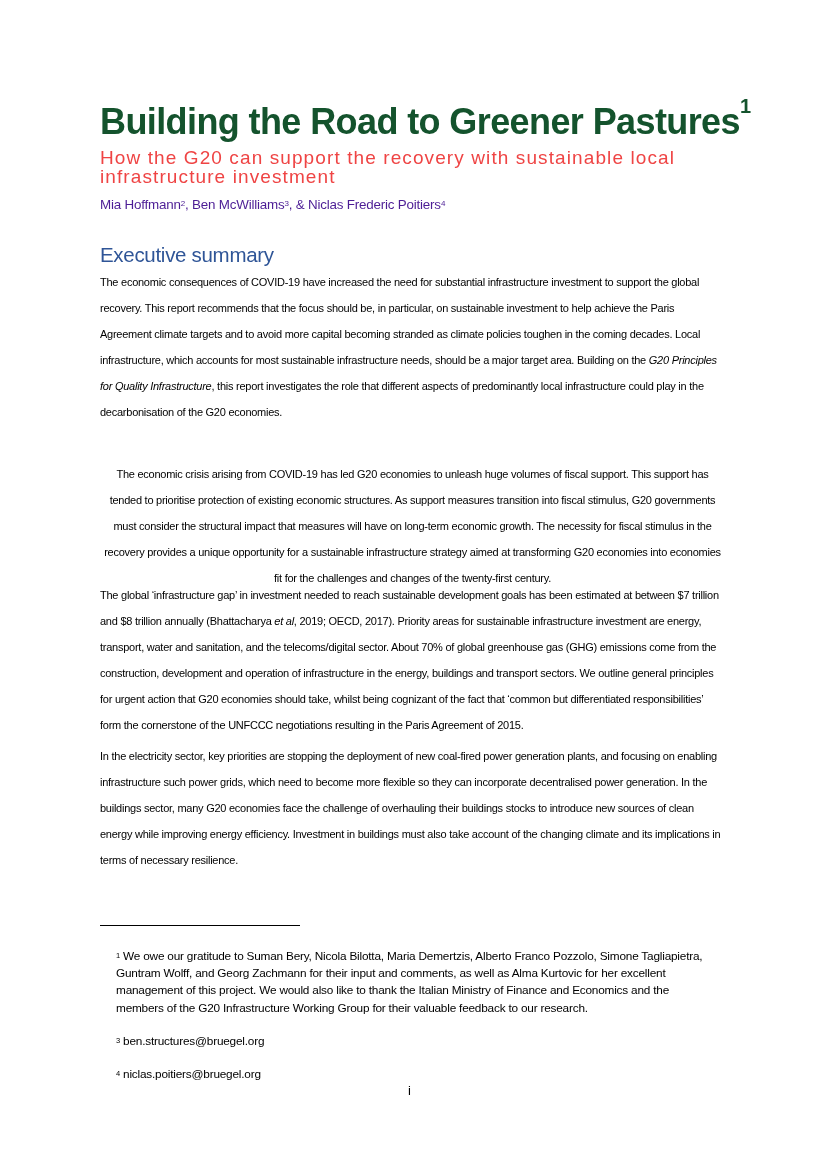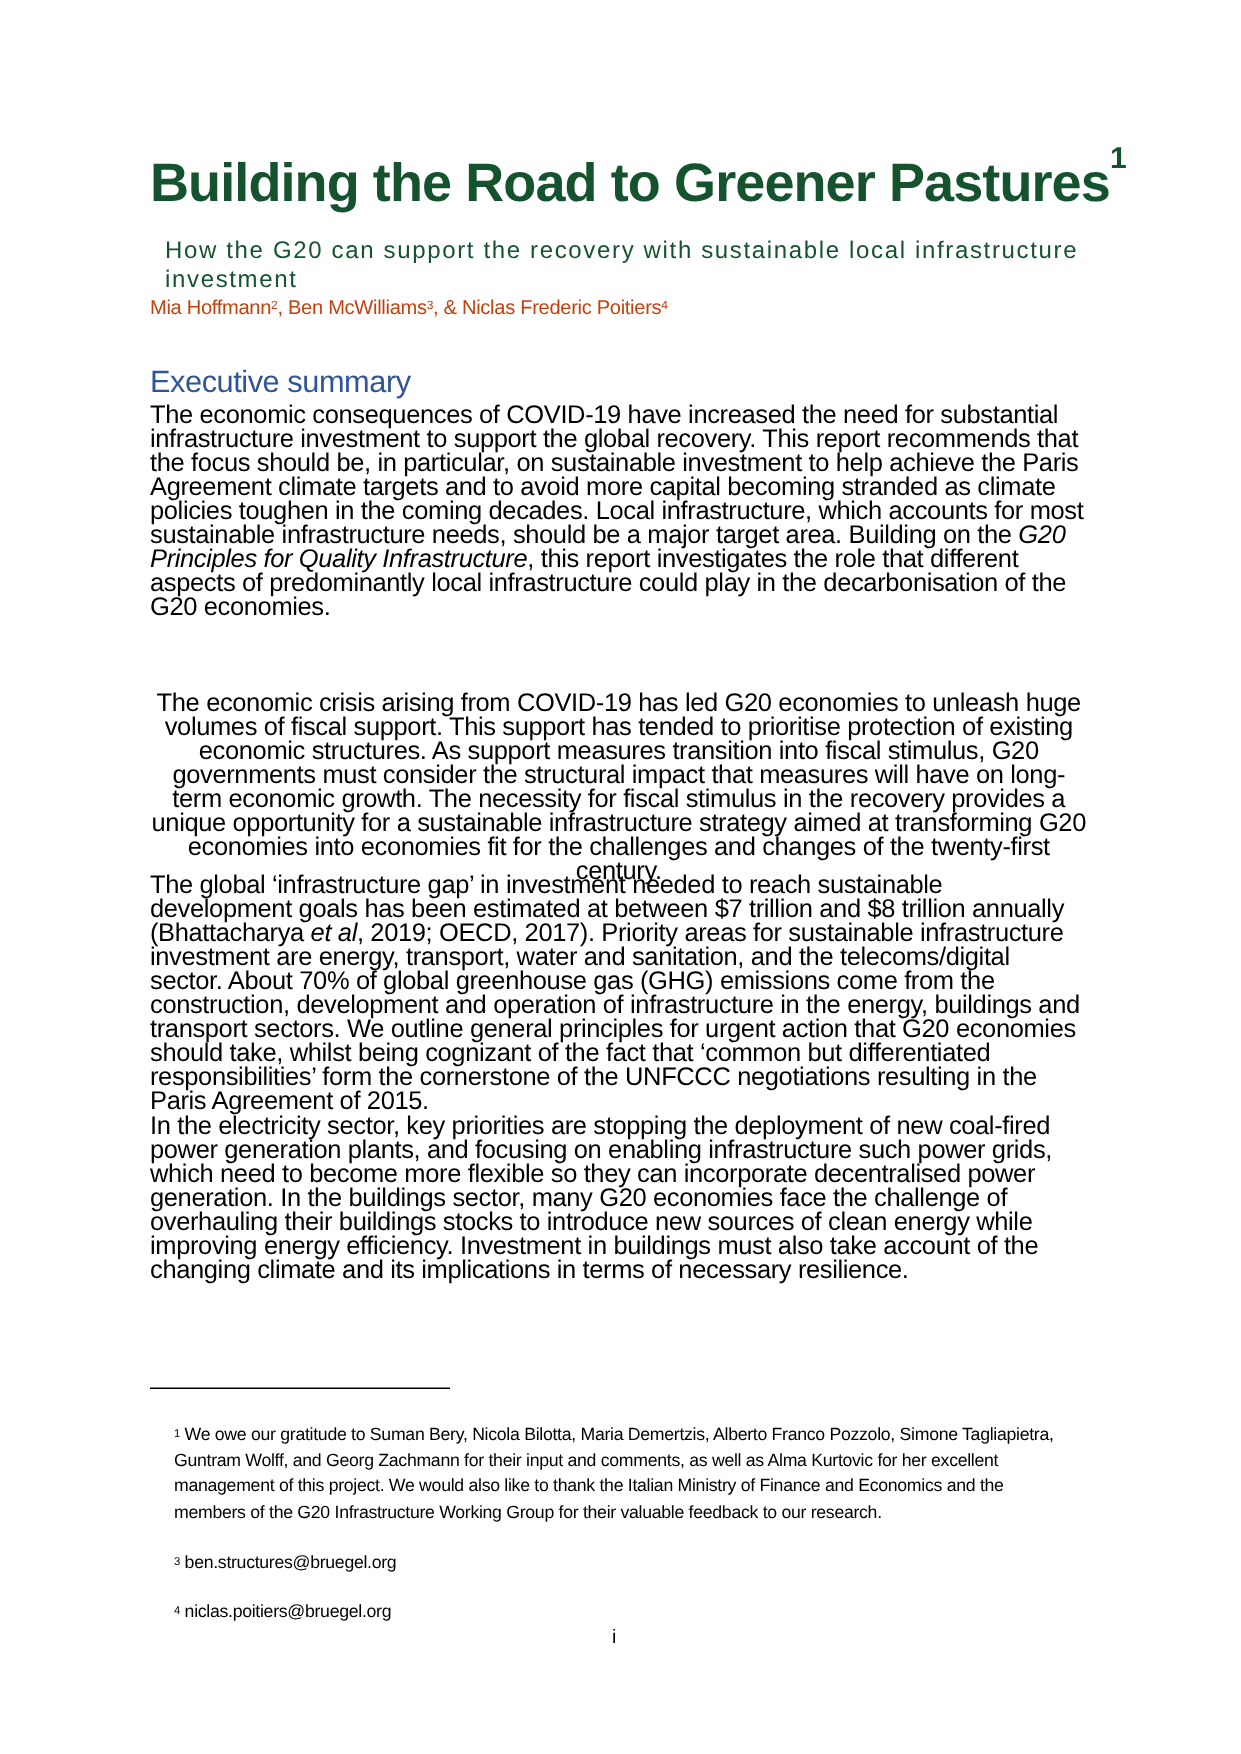--- a/index.html
+++ b/index.html
@@ -1,24 +1,24 @@
 <!DOCTYPE html>
 <html><head>
 <meta charset="utf-8">
 <style>
   html, body { margin: 0; padding: 0; background: #ffffff; }
   body { width: 827px; height: 1169px; position: relative; overflow: hidden; font-family: "Liberation Sans", sans-serif; color: #000; }
   .page { position: absolute; left: 0; top: 0; width: 827px; height: 1169px; }
   .title { position: absolute; left: 100px; top: 100px; font-size: 36px; line-height: 44px; color: #14532d; letter-spacing: -0.6px; white-space: nowrap; font-weight: bold; margin: 0; }
   .title sup { font-size: 20px; position: relative; top: -4px; vertical-align: top; line-height: 20px; }
-  .subtitle { position: absolute; left: 100px; top: 148px; width: 640px; font-size: 16px; line-height: 19px; color: #14532d; letter-spacing: 1.1px; margin: 10px; }
-  .authors { position: absolute; left: 100px; top: 196px; font-size: 13.4px; line-height: 18px; color: #c2410c; letter-spacing: -0.2px; white-space: nowrap; }
+  .subtitle { position: absolute; left: 100px; top: 148px; width: 640px; font-size: 19px; line-height: 19px; color: #ef4444; letter-spacing: 1.1px; margin: 0; }
+  .authors { position: absolute; left: 100px; top: 196px; font-size: 13.4px; line-height: 18px; color: #4c1d95; letter-spacing: -0.2px; white-space: nowrap; }
   .authors sup { font-size: 8px; vertical-align: top; position: relative; top: -1px; }
   .heading { position: absolute; left: 100px; top: 242px; font-size: 20.5px; line-height: 26px; color: #2f5597; margin: 0; font-weight: normal; letter-spacing: -0.3px; }
-  .body-text { position: absolute; left: 100px; width: 625px; font-size: 17px; line-height: 16px; color: #000; letter-spacing: -0.25px; margin: 0; }
+  .body-text { position: absolute; left: 100px; width: 625px; font-size: 11px; line-height: 26px; color: #000; letter-spacing: -0.25px; margin: 0; }
   .p1 { top: 269px; }
   .p2 { top: 461px; text-align: center; }
   .p3 { top: 582px; }
   .p4 { top: 743px; }
   .footnote-rule { position: absolute; left: 100px; top: 925px; width: 200px; height: 1px; background: #000; }
   .footnotes { position: absolute; left: 100px; top: 932px; width: 625px; font-size: 11.8px; line-height: 17.2px; color: #000; letter-spacing: -0.2px; }
   .footnotes p { margin: 16px; }
   .footnotes sup { font-size: 7.5px; vertical-align: top; position: relative; top: -1px; }
   .page-number { position: absolute; left: 408px; top: 1083px; font-size: 13px; color: #000; }
 </style>

